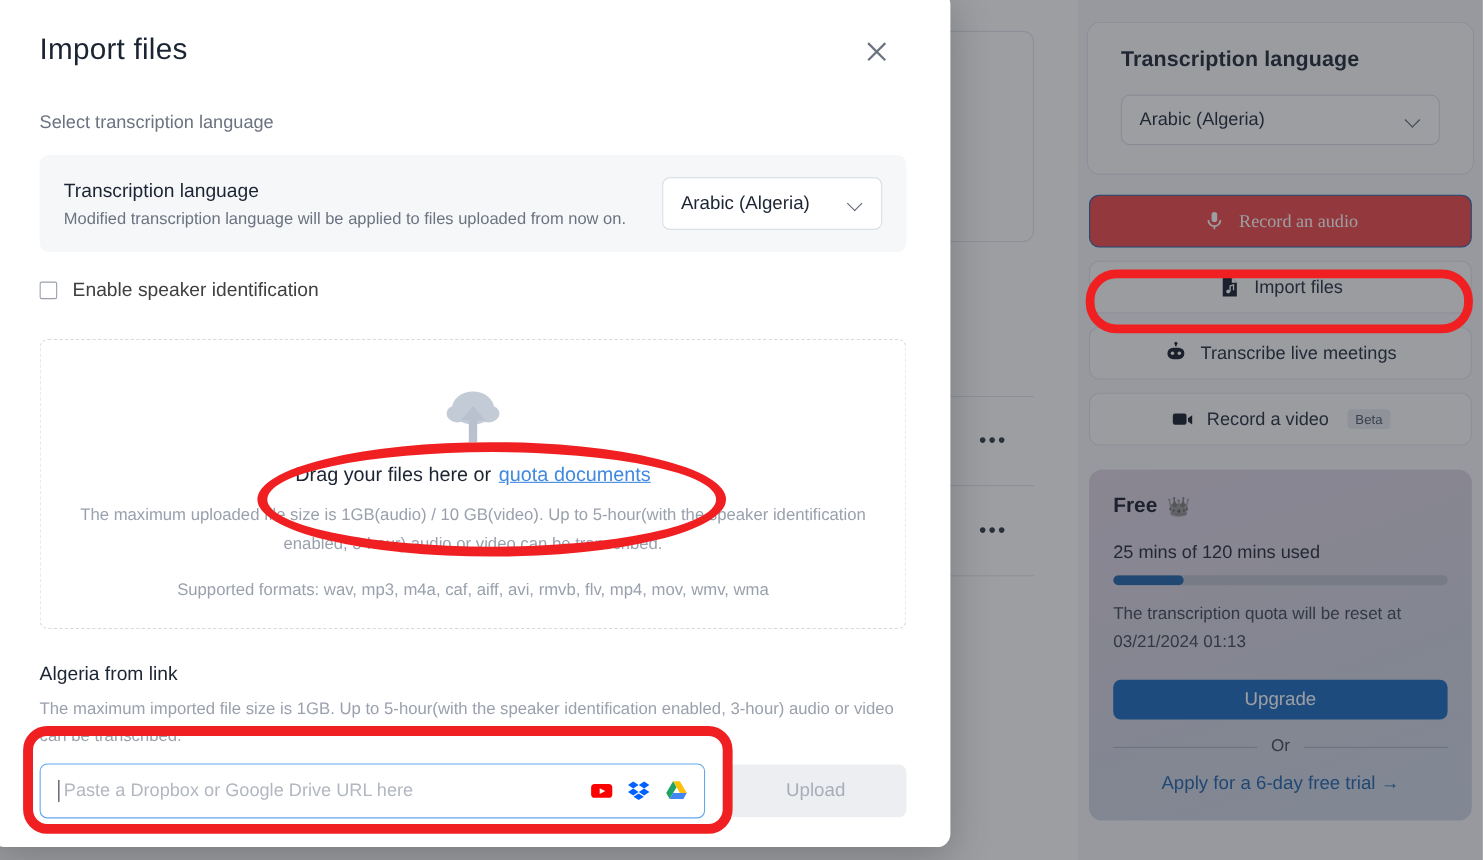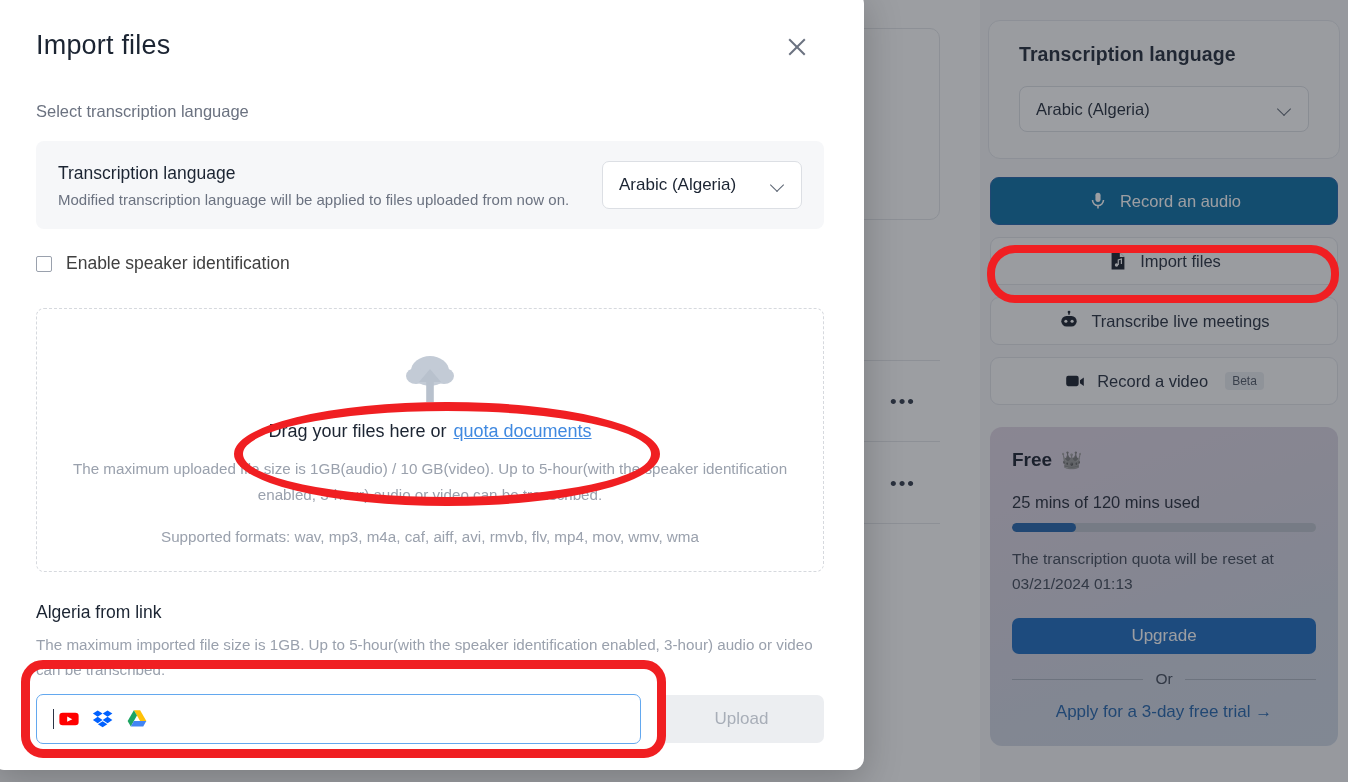--- a/index.html
+++ b/index.html
@@ -70,21 +70,21 @@
     transform: rotate(45deg);
   }
   .action-btn {
     height: 48px; border-radius: 9px;
     display: flex; align-items: center; justify-content: center;
     gap: 11px; font-size: 16.5px;
     margin: 0 2px 12px 2px;
     border: 1px solid #e1e3e8; background: #fbfbfc; color: #202939;
   }
   .action-btn.primary {
-    background: #0369a1; border-color: #1d5fa8; color: #ffffff;
+    background: #ef4444; border-color: #1d5fa8; color: #ffffff; font-family: Liberation Serif, serif;
   }
   .beta-badge {
     font-size: 12px; color: #4a5361; background: #e8eaee;
     border-radius: 4px; padding: 2px 7px; margin-left: 6px;
   }
   .plan-card {
     margin: 22px 2px 0 2px;
     border-radius: 12px;
     background: linear-gradient(160deg, #ded2e2 0%, #d7d2e0 35%, #cfd4e2 70%, #cdd6e4 100%);
     padding: 22px 22px 24px 22px;
@@ -300,21 +300,21 @@
         <div>03/21/2024 01:13</div>
       </div>
       <div class="upgrade-btn">
         <span>Upgrade</span>
       </div>
       <div class="or-row">
         <span class="line"></span>
         <span>Or</span>
         <span class="line"></span>
       </div>
-      <div class="trial-link">Apply for a 3-day free trial →</div>
+      <div class="trial-link">Apply for a 6-day free trial →</div>
     </div>
   </div>
 </div>
 
 <div id="scrim"></div>
 
 <div id="modal">
 
   <div class="modal-head">
     <div class="modal-title">Import files</div>
@@ -353,20 +353,21 @@
     <div class="dz-note">The maximum uploaded file size is 1GB(audio) / 10 GB(video). Up to 5-hour(with the speaker identification enabled, 3-hour) audio or video can be transcribed.</div>
     <div class="dz-note formats">Supported formats: wav, mp3, m4a, caf, aiff, avi, rmvb, flv, mp4, mov, wmv, wma</div>
   </div>
 
   <div class="link-title">Algeria from link</div>
   <div class="link-sub">The maximum imported file size is 1GB. Up to 5-hour(with the speaker identification enabled, 3-hour) audio or video can be transcribed.</div>
 
   <div class="url-row">
     <div class="url-input">
       <span class="caret"></span>
+      <span class="url-placeholder">Paste a Dropbox or Google Drive URL here</span>
 
       <svg class="svc-icon" viewBox="0 0 24 24">
         <rect x="1.5" y="5.2" width="21" height="13.6" rx="3.6" fill="#ff0000"></rect>
         <path d="M10 9.4l5.6 2.8L10 15z" fill="#ffffff"></path>
       </svg>
 
       <svg class="svc-icon" viewBox="0 0 24 24">
         <path d="M6.2 2.6L1 6.1l5.2 3.5L11.5 6.1z" fill="#0061ff"></path>
         <path d="M17 2.6l-5.3 3.5L17 9.6l5.2-3.5z" fill="#0061ff"></path>
         <path d="M1 13.1l5.2 3.5 5.3-3.5L6.2 9.6z" fill="#0061ff"></path>

